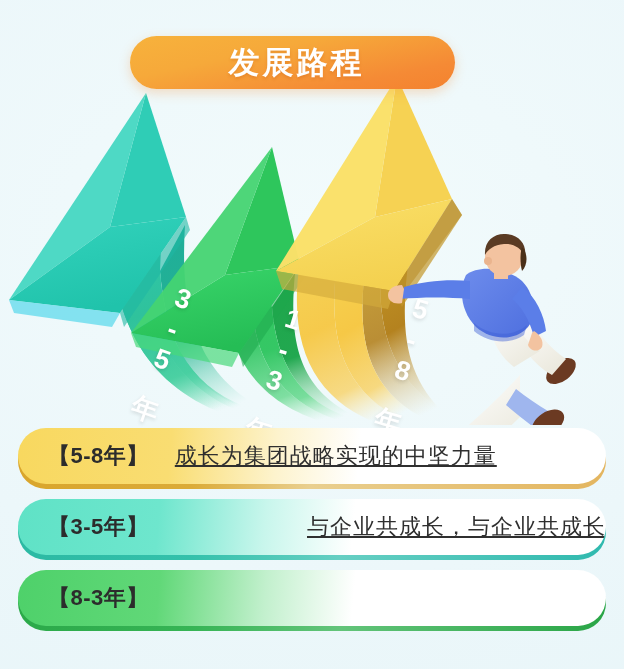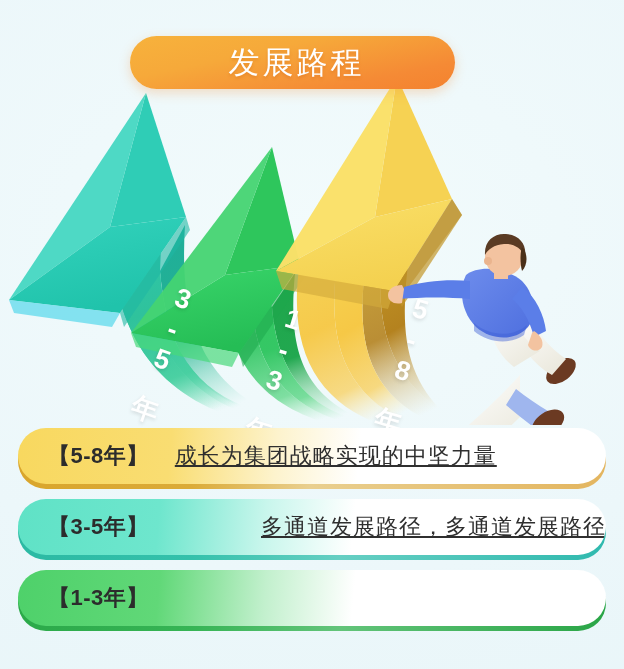--- a/index.html
+++ b/index.html
@@ -32,21 +32,21 @@
     background: linear-gradient(168deg, #f7b23c 0%, #f6a93a 35%, #f58a35 78%, #f4822f 100%);
     box-shadow: 0 4px 12px rgba(244,140,50,0.28);
     display: flex;
     align-items: center;
     justify-content: center;
     z-index: 40;
   }
   .title-text {
     color: #ffffff;
     font-size: 31px;
-    font-weight: normal;
+    font-weight: bold;
     letter-spacing: 3px;
     text-shadow: 0 2px 3px rgba(198,90,16,0.30);
     margin-left: 8px;
   }
 
   
   .stage {
     position: absolute;
     left: 0;
     top: 75px;
@@ -284,25 +284,25 @@
       <div class="row row-1">
         <span class="row-badge">【5-8年】</span>
         <span class="row-desc">成长为集团战略实现的中坚力量</span>
       </div>
     </div>
 
     <div class="row-wrap">
       <div class="row-shadow sh-2"></div>
       <div class="row row-2">
         <span class="row-badge">【3-5年】</span>
-        <span class="row-desc">多通道发展路径，多通道发展路径</span>
+        <span class="row-desc">与企业共成长，与企业共成长</span>
       </div>
     </div>
 
     <div class="row-wrap">
       <div class="row-shadow sh-3"></div>
       <div class="row row-3">
-        <span class="row-badge">【1-3年】</span>
+        <span class="row-badge">【8-3年】</span>
       </div>
     </div>
 
   </div>
 </div>
 
 </body></html>

